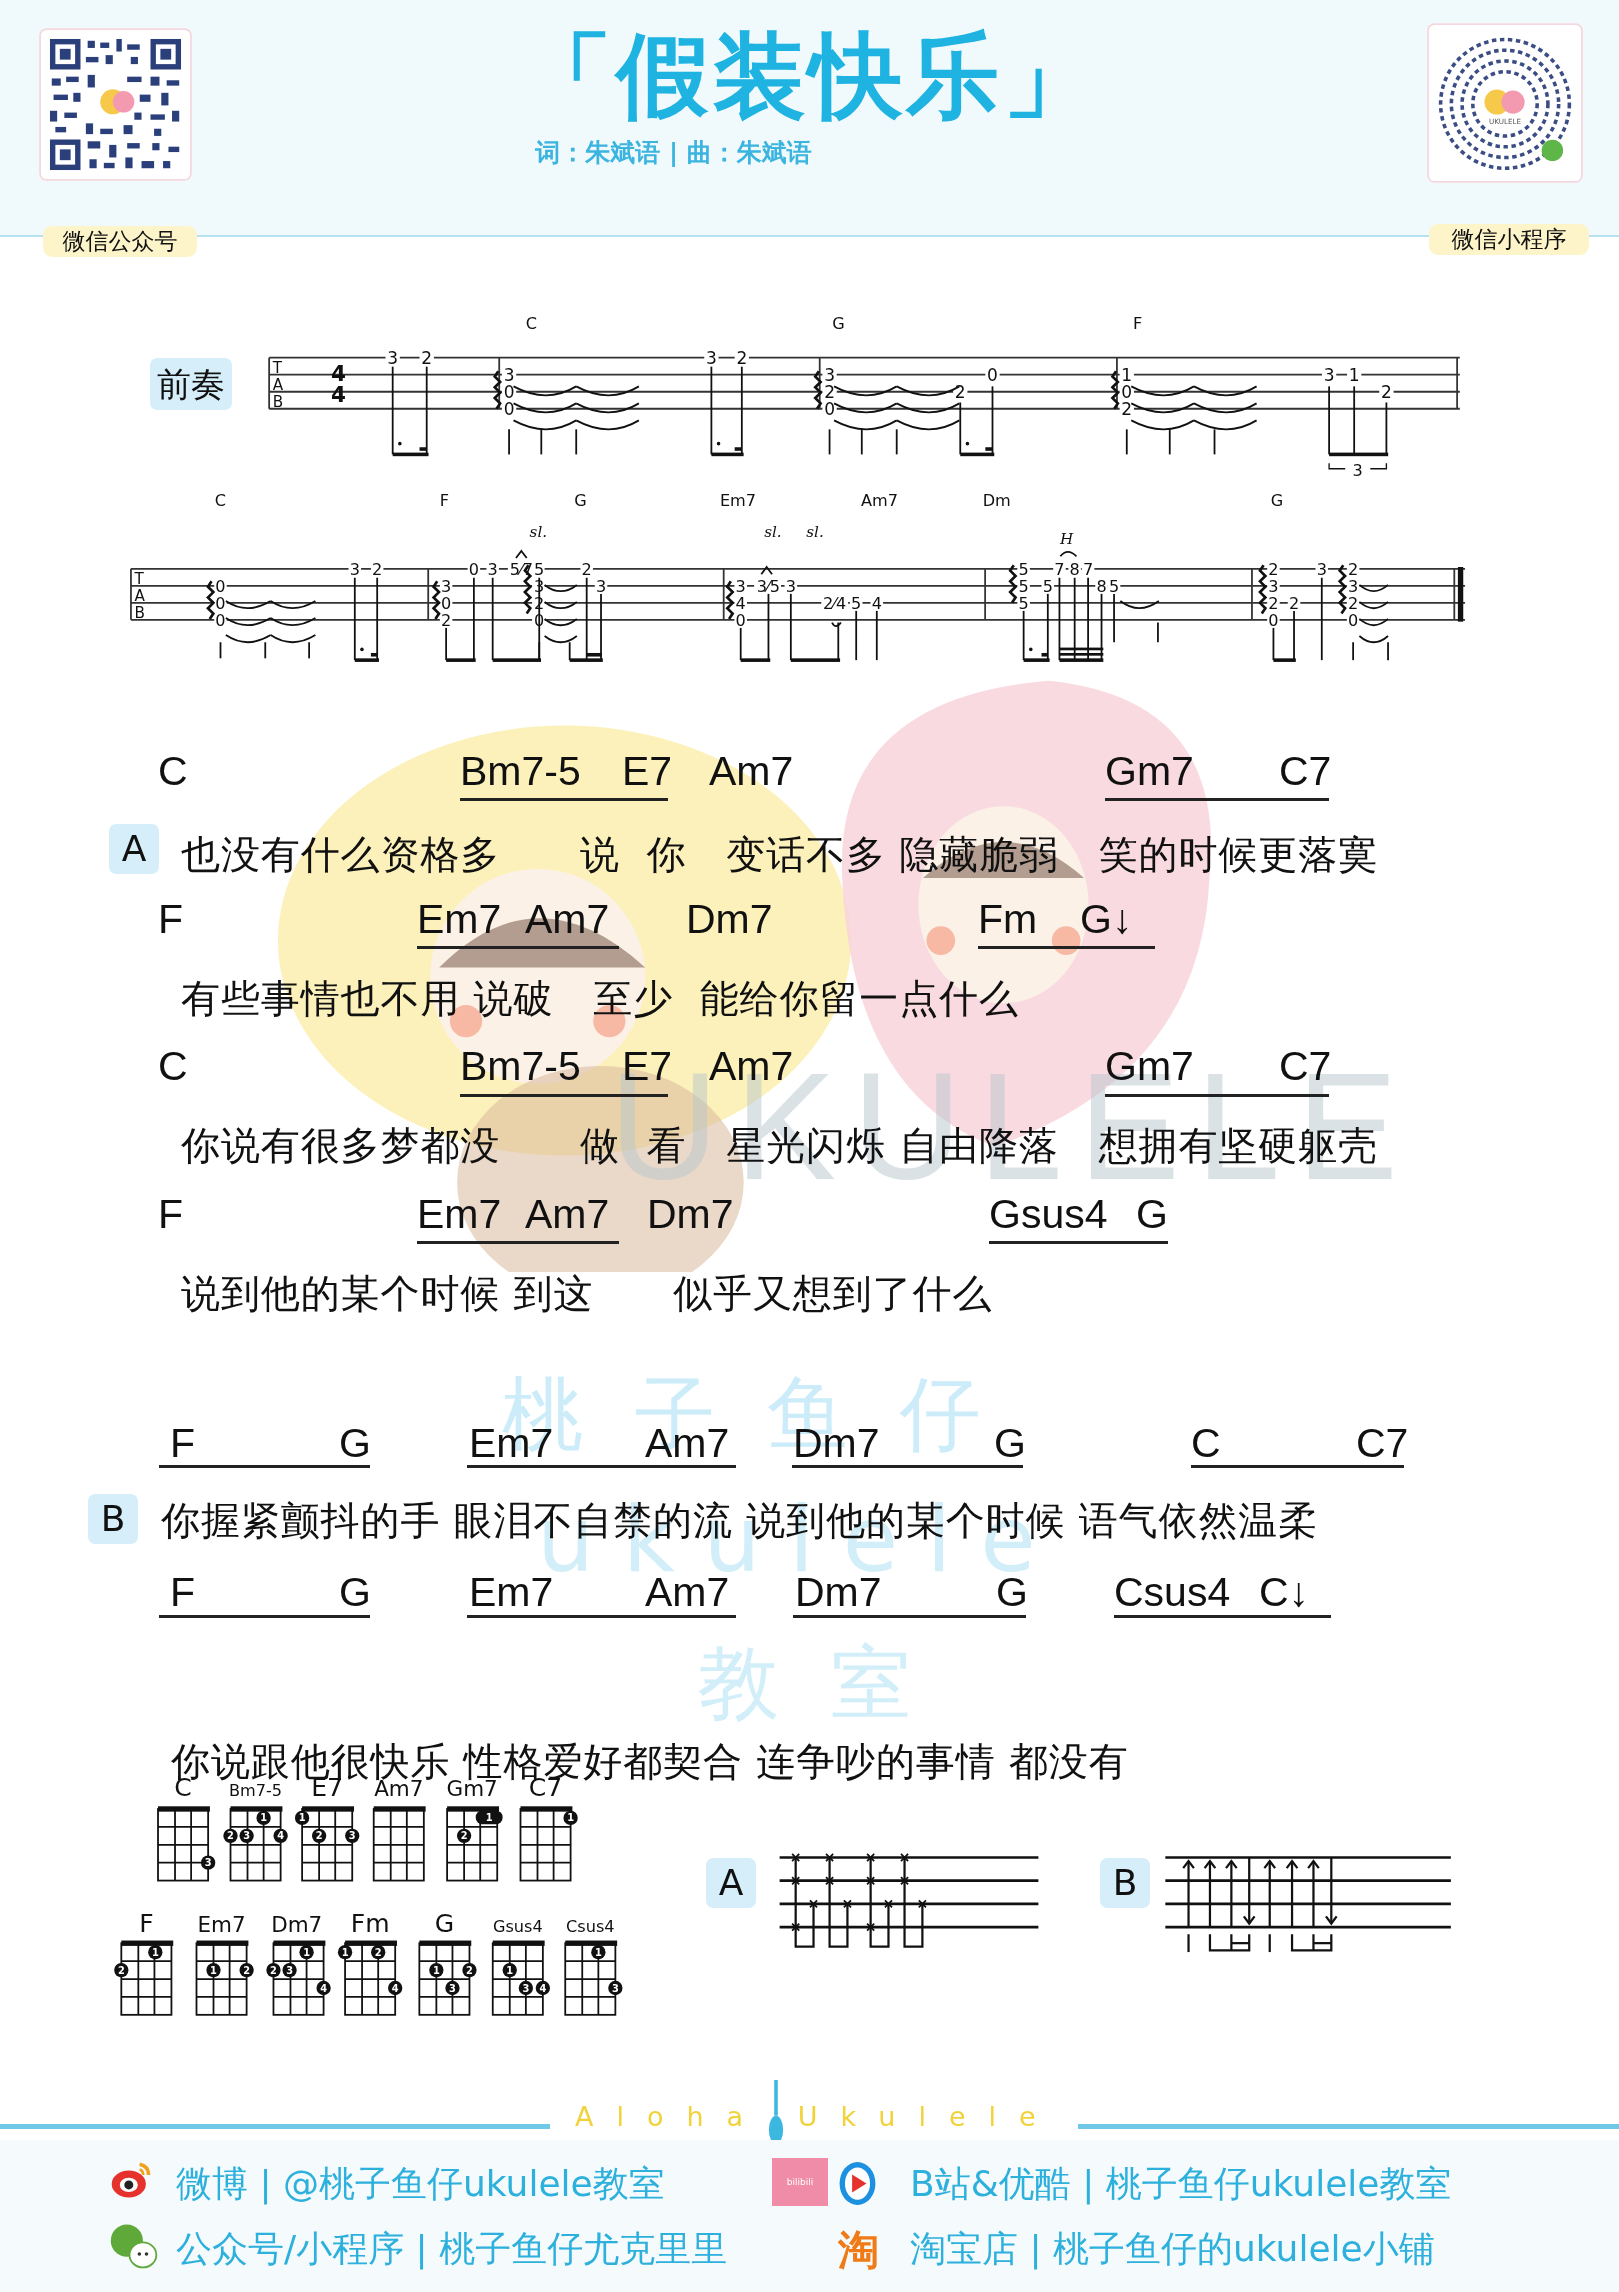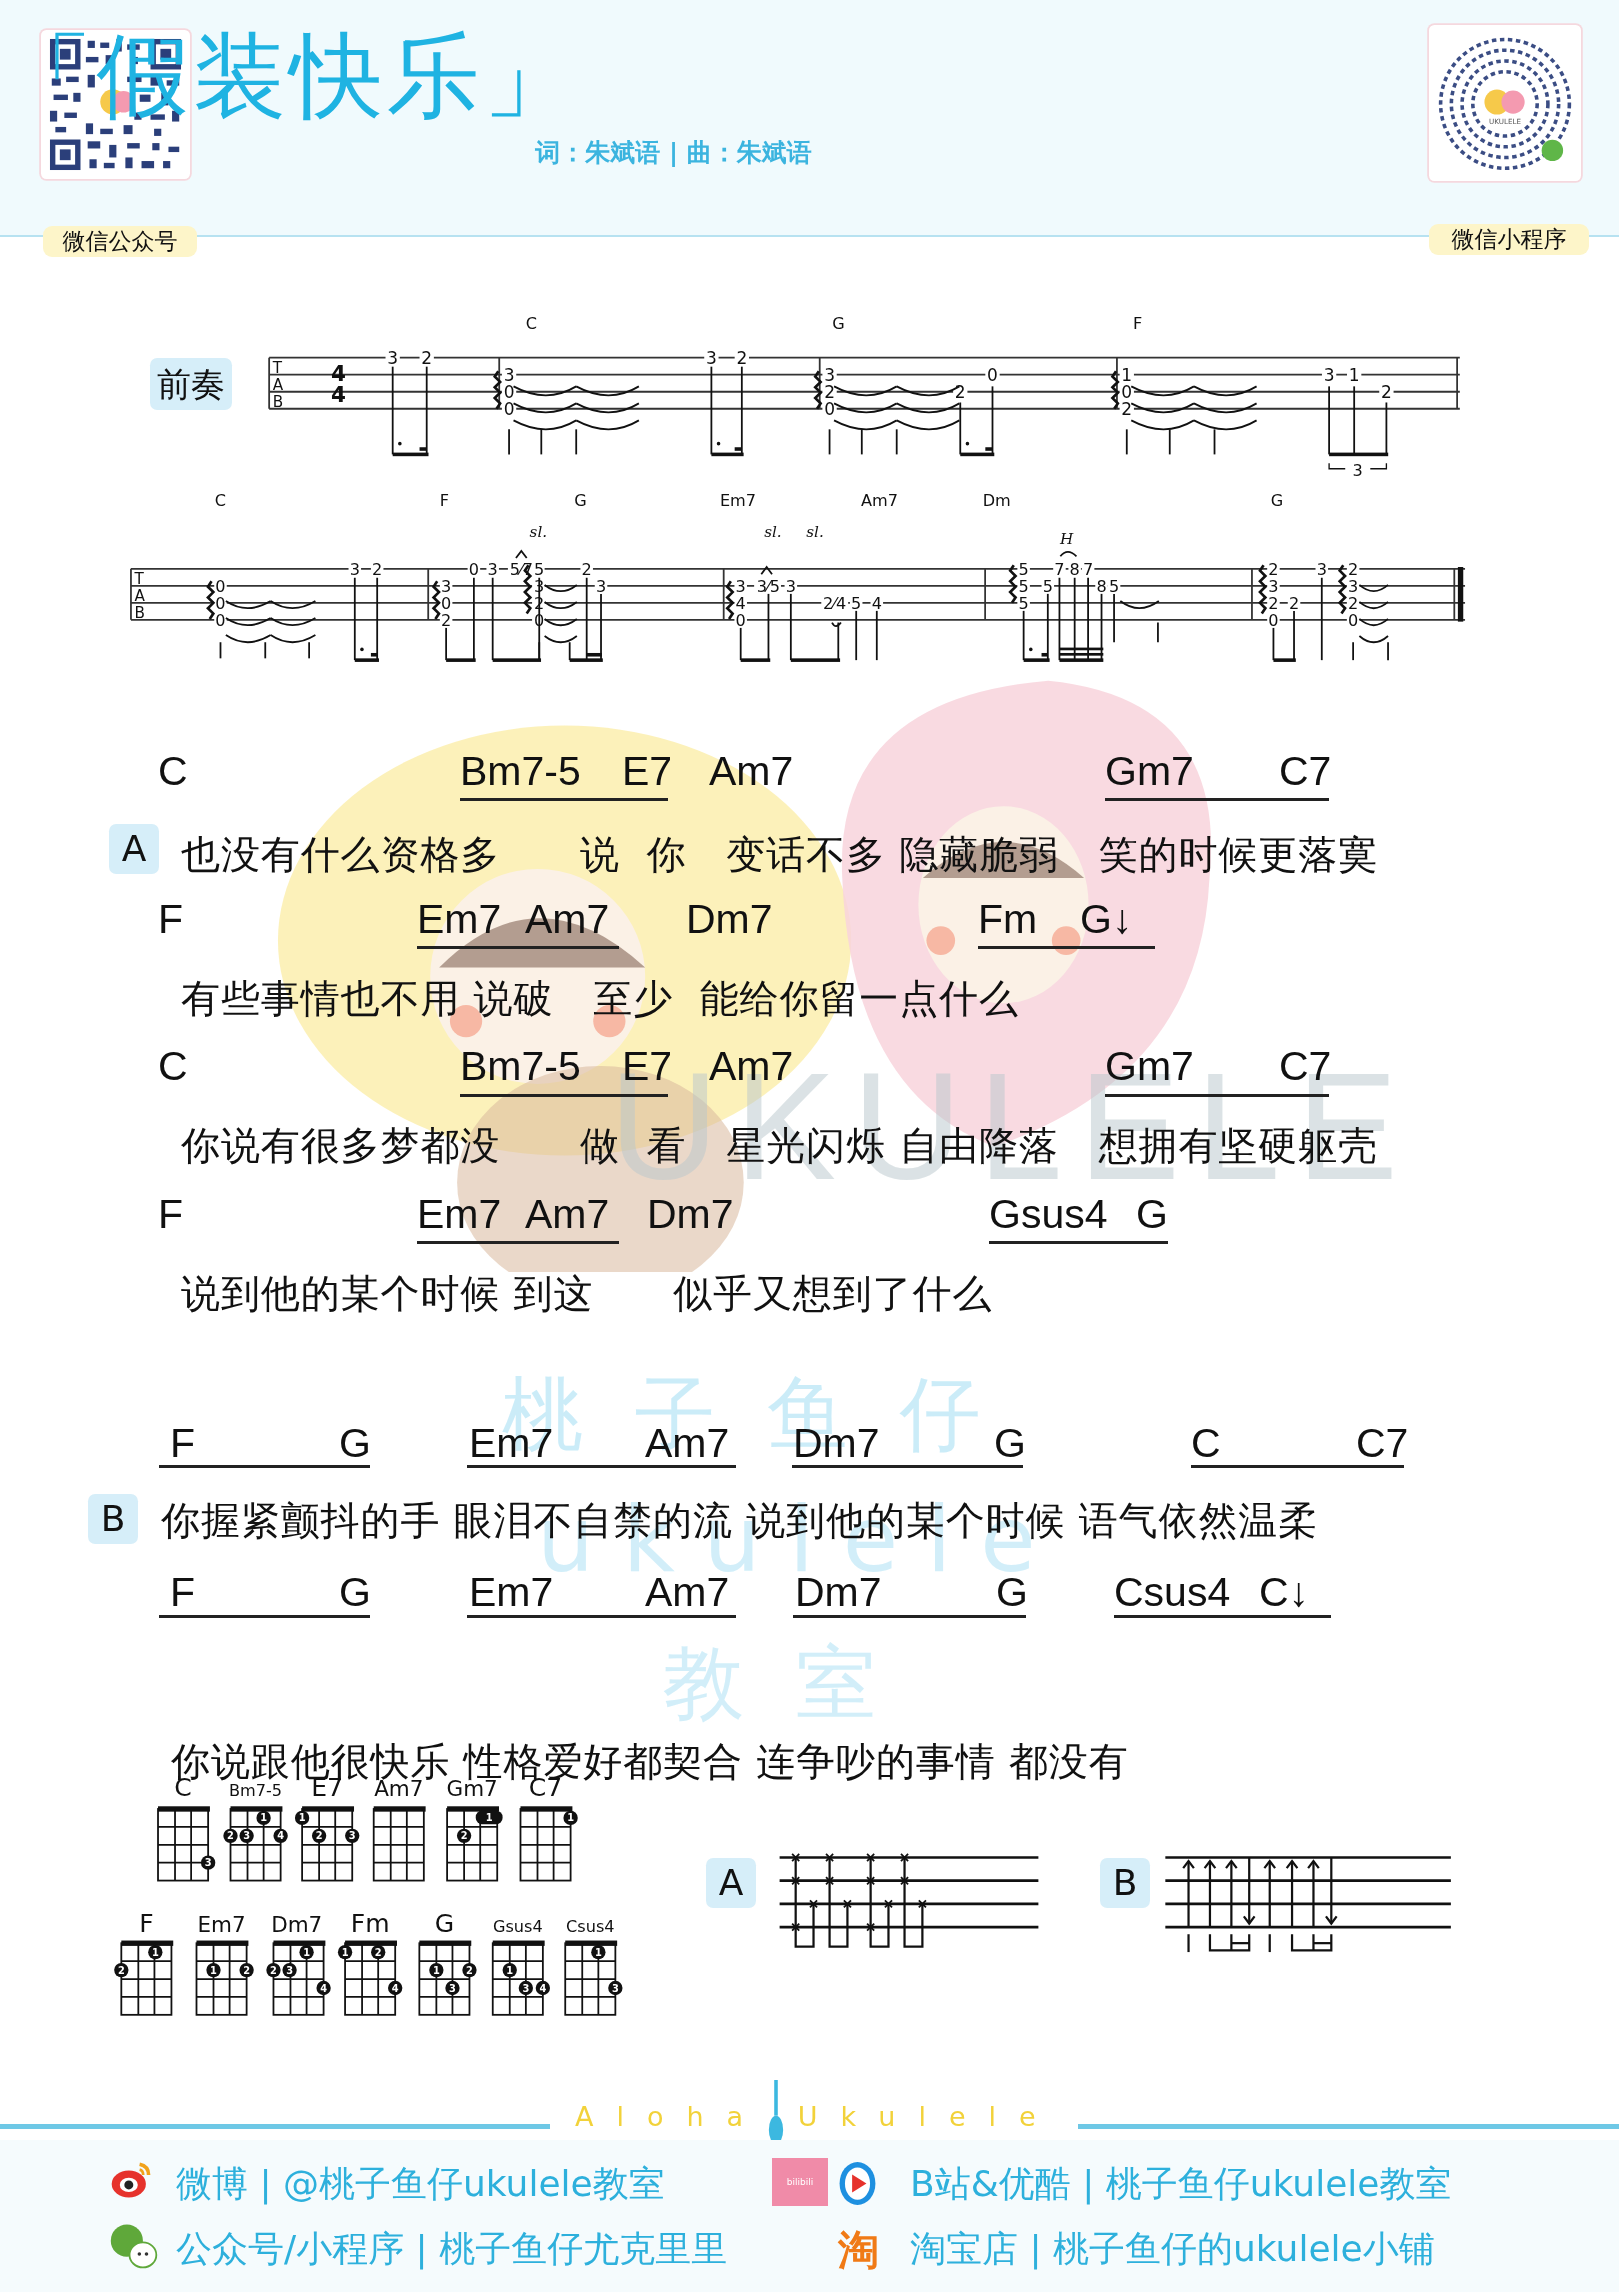--- a/index.html
+++ b/index.html
@@ -2,21 +2,21 @@
 <html style="font-size:14.3px"><head>
 <meta charset="utf-8">
 <style>
   html, body { margin:0; padding:0; }
   body { width:1619px; height:2293px; position:relative; background:#ffffff; font-family:"DejaVu Sans", sans-serif; overflow:hidden; color:#111; }
   .abs { position:absolute; }
   
   .header { position:absolute; left:0; top:0; width:1619px; height:235px; background:#f0fafd; border-bottom:2.7px solid #b7e2f1; }
   .qr { position:absolute; background:#fff; border-radius:5.4px; box-shadow:0 0 0 1.8px #f5d8de; }
   .qr-label { position:absolute; font-size:23px; color:#111; background:#fdf5c9; border-radius:9px; padding:0 5.4px; text-align:center;margin-top:36px; }
-  .title { position:absolute; left:0; width:1619px; top:23px; font-size:93px; color:#1fb3e2; font-weight:normal; letter-spacing:3.6px; line-height:107px; }
+  .title { position:absolute; left:0; width:1619px; top:23px; text-align:center; font-size:93px; color:#1fb3e2; font-weight:bold; letter-spacing:3.6px; line-height:107px; }
   .subtitle { position:absolute; left:0; width:1347px; text-align:center; font-size:25px; color:#3bb4df; font-weight:bold; }
   
   .tab-svg { position:absolute; }
   .sec-label { position:absolute; background:#d6eef9; border-radius:7.2px; text-align:center; color:#111; }
   .chord-line { position:absolute; font-size:41px; font-family:"Liberation Sans Narrow","Liberation Sans", sans-serif; color:#111; white-space:pre; }
   .chord { position:absolute; top:0; }
   .uline { position:absolute; height:2.7px; background:#222; }
   .lyric { position:absolute; font-size:39px; color:#111; white-space:pre; letter-spacing:0.9px; }
   .watermark { position:absolute; pointer-events:none; }
   .footer-line { position:absolute; height:4.5px; background:#6ec8e6; }
@@ -116,21 +116,21 @@
     <ellipse cx="380" cy="600" rx="160" ry="130" fill="#d8b89c" opacity="0.55"></ellipse>
     <circle cx="230" cy="420" r="18" fill="#f7b8a4"></circle>
       <circle cx="390" cy="420" r="18" fill="#f7b8a4"></circle>
     <circle cx="760" cy="330" r="16" fill="#f7b8a4"></circle>
       <circle cx="900" cy="330" r="16" fill="#f7b8a4"></circle>
   </svg>
   <div style="position:absolute;left:349px;top:394px;font-size:152px;color:#b9c7cc;opacity:0.5;letter-spacing:16px;font-family:'Liberation Sans',sans-serif;">UKULELE</div>
 </div>
 <div class="watermark" style="left:502px;top:1361px;font-size:81px;color:#bfe8f7;opacity:0.8;white-space:pre;">桃  子  鱼  仔</div>
 <div class="watermark" style="left:537px;top:1487px;font-size:90px;color:#bfe8f7;opacity:0.7;white-space:pre;">u k u l e l e</div>
-<div class="watermark" style="left:663px;top:1630px;font-size:81px;color:#bfe8f7;opacity:0.7;white-space:pre;">教  室</div>
+<div class="watermark" style="left:698px;top:1630px;font-size:81px;color:#bfe8f7;opacity:0.7;white-space:pre;">教  室</div>
 
 <div class="sec-label" style="left:150px;top:358px;width:82px;height:52px;font-size:34px;line-height:52px;">前奏</div>
 
 <svg class="tab-svg" style="left:260px;top:304px;" width="1200" height="188" viewBox="0 0 1340 210" font-family="DejaVu Sans, sans-serif">
   <g stroke="#333" stroke-width="2">
     <line x1="10" y1="60" x2="1340" y2="60"></line>
       <line x1="10" y1="79" x2="1340" y2="79"></line>
       <line x1="10" y1="98" x2="1340" y2="98"></line>
       <line x1="10" y1="117" x2="1340" y2="117"></line>
     <line x1="10" y1="60" x2="10" y2="117"></line>

